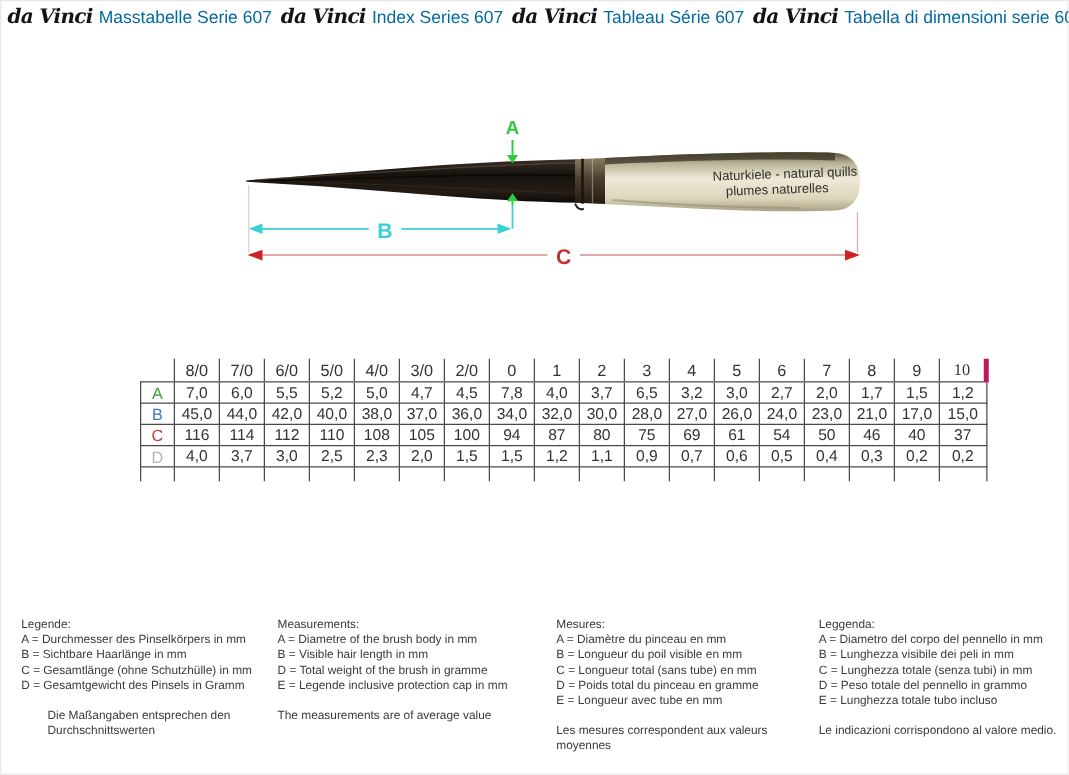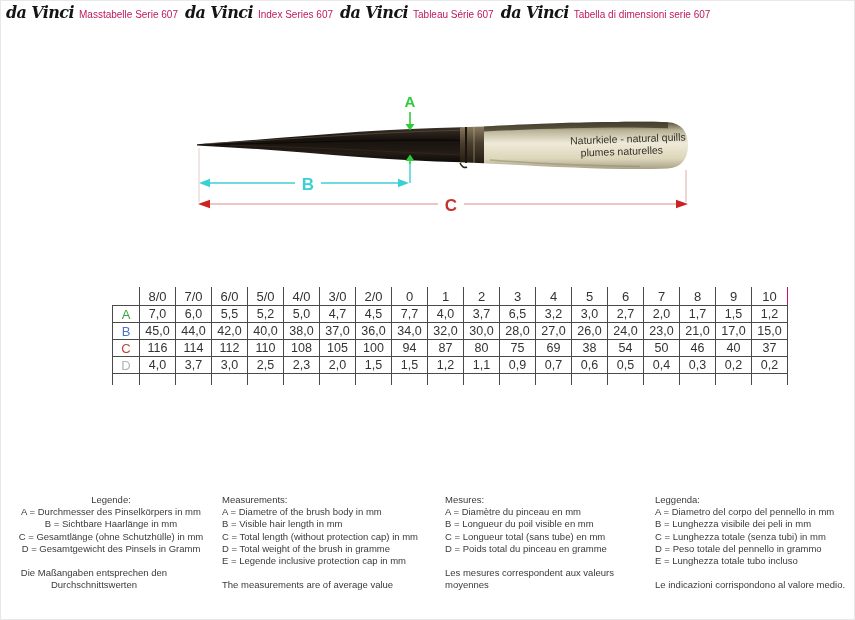--- a/index.html
+++ b/index.html
@@ -6,46 +6,46 @@
   .page{position:relative;width:855px;height:620px;background:#ffffff;
         font-family:"Liberation Sans",sans-serif;overflow:hidden;
         box-shadow:inset 0 0 0 1px #e8e8e8;}
 
   
   .top-header{position:absolute;left:6px;top:3px;display:flex;align-items:flex-end;
               gap:7px;white-space:nowrap;}
   .hdr-seg{display:flex;align-items:baseline;gap:5px;}
   .logo{font-family:"DejaVu Serif",serif;font-style:italic;font-weight:bold;
         font-size:16px;color:#141414;letter-spacing:-0.6px;}
-  .seg-title{font-size:10px;color:#be185d;}
+  .seg-title{font-size:14px;color:#0369a1;}
 
   
   .diagram-svg{position:absolute;left:0;top:0;}
 
   
   #mtable{position:absolute;left:112px;top:287px;border-collapse:collapse;
           table-layout:fixed;color:#333;}
   #mtable td,#mtable th{padding:0;margin:0;text-align:center;vertical-align:middle;
           font-weight:normal;overflow:hidden;}
   #mtable .corner{border:none;width:26px;}
   #mtable th.size{border-left:1px solid #4a4a4a;border-bottom:1px solid #4a4a4a;
           width:35px;height:18px;font-size:13px;}
-  #mtable th.size:last-child{border-right:1px solid #be185d;}
+  #mtable th.size:last-child{border-right:4px solid #be185d;font-family:Liberation Serif, serif;}
   #mtable td.rlab{border:1px solid #4a4a4a;width:26px;height:16px;font-size:13px;}
   #mtable td.val{border:1px solid #4a4a4a;height:16px;font-size:12.5px;}
   #mtable tr.stubrow td{border-left:1px solid #4a4a4a;border-top:none;border-bottom:none;
           height:11px;}
   #mtable tr.stubrow td:last-child{border-right:1px solid #4a4a4a;}
 
   
   .legend-col{position:absolute;top:494px;font-size:9.5px;line-height:12.2px;color:#3a3a3a;}
-  .lg0{left:5px;width:212px;text-align:center;} .lg1{left:222px;width:218px;}
+  .lg0{left:17px;width:212px;} .lg1{left:222px;width:218px;}
   .lg2{left:445px;width:205px;} .lg3{left:655px;width:206px;}
   .legend-note{margin-top:12px;}
-  .lg0 .legend-note{max-width:178px;}
+  .lg0 .legend-note{max-width:178px;margin-left:21px;}
   .lg2 .legend-note{max-width:188px;}
 </style>
 </head>
 <body>
 
 <div class="page">
 
   <div class="top-header">
     <div class="hdr-seg">
       <span class="logo">da Vinci</span>
@@ -163,21 +163,21 @@
         </tr>
         <tr>
           <td class="rlab" style="color:#3aa33c">A</td>
           <td class="val">7,0</td>
           <td class="val">6,0</td>
           <td class="val">5,5</td>
           <td class="val">5,2</td>
           <td class="val">5,0</td>
           <td class="val">4,7</td>
           <td class="val">4,5</td>
-          <td class="val">7,7</td>
+          <td class="val">7,8</td>
           <td class="val">4,0</td>
           <td class="val">3,7</td>
           <td class="val">6,5</td>
           <td class="val">3,2</td>
           <td class="val">3,0</td>
           <td class="val">2,7</td>
           <td class="val">2,0</td>
           <td class="val">1,7</td>
           <td class="val">1,5</td>
           <td class="val">1,2</td>
@@ -210,21 +210,21 @@
           <td class="val">112</td>
           <td class="val">110</td>
           <td class="val">108</td>
           <td class="val">105</td>
           <td class="val">100</td>
           <td class="val">94</td>
           <td class="val">87</td>
           <td class="val">80</td>
           <td class="val">75</td>
           <td class="val">69</td>
-          <td class="val">38</td>
+          <td class="val">61</td>
           <td class="val">54</td>
           <td class="val">50</td>
           <td class="val">46</td>
           <td class="val">40</td>
           <td class="val">37</td>
         </tr>
         <tr>
           <td class="rlab" style="color:#b4b4b4">D</td>
           <td class="val">4,0</td>
           <td class="val">3,7</td>
@@ -275,31 +275,31 @@
         <div>A = Durchmesser des Pinselkörpers in mm</div>
         <div>B = Sichtbare Haarlänge in mm</div>
         <div>C = Gesamtlänge (ohne Schutzhülle) in mm</div>
         <div>D = Gesamtgewicht des Pinsels in Gramm</div>
         <div class="legend-note">Die Maßangaben entsprechen den Durchschnittswerten</div>
       </div>
       <div class="legend-col lg1">
         <div>Measurements:</div>
         <div>A = Diametre of the brush body in mm</div>
         <div>B = Visible hair length in mm</div>
-        <div>C = Total length (without protection cap) in mm</div>
         <div>D = Total weight of the brush in gramme</div>
         <div>E = Legende inclusive protection cap in mm</div>
         <div class="legend-note">The measurements are of average value</div>
       </div>
       <div class="legend-col lg2">
         <div>Mesures:</div>
         <div>A = Diamètre du pinceau en mm</div>
         <div>B = Longueur du poil visible en mm</div>
         <div>C = Longueur total (sans tube) en mm</div>
         <div>D = Poids total du pinceau en gramme</div>
+        <div>E = Longueur avec tube en mm</div>
         <div class="legend-note">Les mesures correspondent aux valeurs moyennes</div>
       </div>
       <div class="legend-col lg3">
         <div>Leggenda:</div>
         <div>A = Diametro del corpo del pennello in mm</div>
         <div>B = Lunghezza visibile dei peli in mm</div>
         <div>C = Lunghezza totale (senza tubi) in mm</div>
         <div>D = Peso totale del pennello in grammo</div>
         <div>E = Lunghezza totale tubo incluso</div>
         <div class="legend-note">Le indicazioni corrispondono al valore medio.</div>

